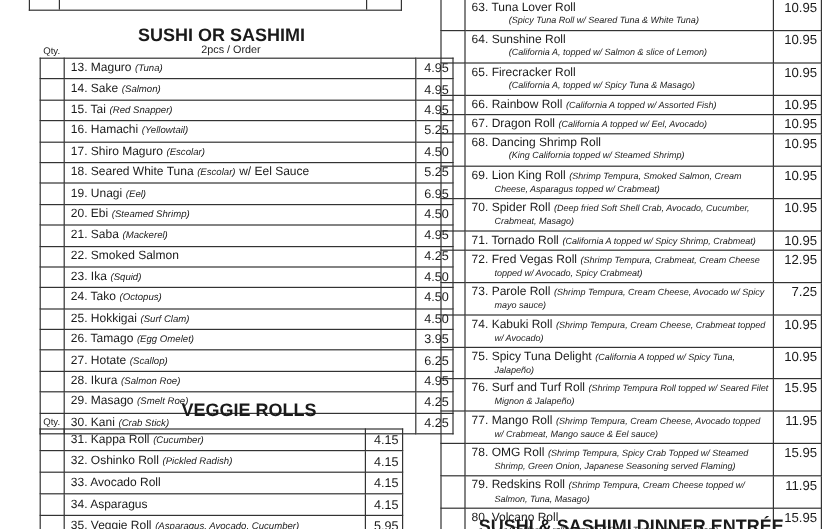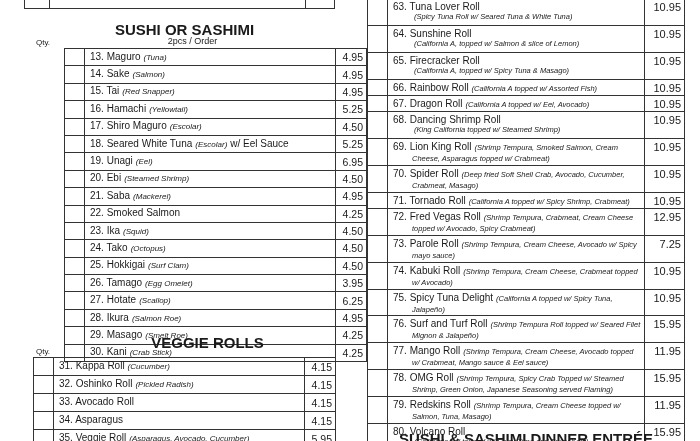--- a/index.html
+++ b/index.html
@@ -23,42 +23,42 @@
   #footer-title{ left:367px; top:431px; width:318px; }
   .sub-label { position:absolute; font-size:9px; line-height:9px; }
   #subtitle { left:41px; top:37px; width:303px; text-align:center; }
   .qty-label { position:absolute; font-size:8px; line-height:8px; }
   #qty1 { left:36px; top:39px; }
   #qty2 { left:36px; top:348px; }
 
   
   .menu-table { position:absolute; border-collapse:collapse; table-layout:fixed; }
   .menu-table td { border:1px solid #333; vertical-align:middle; overflow:hidden; }
-  .t-left  { left:33px;  top:48px;  width:303px;margin-left:31px; }
+  .t-left  { left:33px;  top:48px;  width:345px; }
   .t-left td { height:14.4px; }
   .t-veg   { left:33px;  top:357px; width:303px; }
   .t-veg td { height:15px; }
   .t-right { left:367px; top:-2px;  width:318px; }
   .t-right td { vertical-align:top; height:24px; }
   .t-right tr.short td { height:13px; }
 
   col.c-qty { width:20px; }
   .t-left col.c-price, .t-veg col.c-price { width:31px; }
   .t-right col.c-price { width:40px; }
 
   .qty-cell { position:relative; }
 
   .name-cell { font-size:10px; line-height:12px; padding:0 2px 0 5px; white-space:nowrap; }
   .t-right .name-cell { padding:0; white-space:normal; }
   .nm-wrap { padding:2px 2px 1px 24px; text-indent:-19px; line-height:11px; }
 
   .desc { font-style:italic; font-size:8px; }
   .desc:not(:empty) { margin-left:3px; }
   .t-right .desc { font-size:7.5px; line-height:9px; }
-  tr.brk .desc { display:block; text-indent:0; margin-left:2px; }
+  tr.brk .desc { display:block; text-indent:0; margin-left:12px; }
   .suffix:not(:empty) { margin-left:3px;text-align:center; }
 
   .price-cell { font-size:10.5px; text-align:right; padding:0 3px 0 0; }
   .t-right .price-cell { padding-top:2px; font-size:11px; }
 </style>
 </head>
 <body>
 
 <div class="sheet">
 

